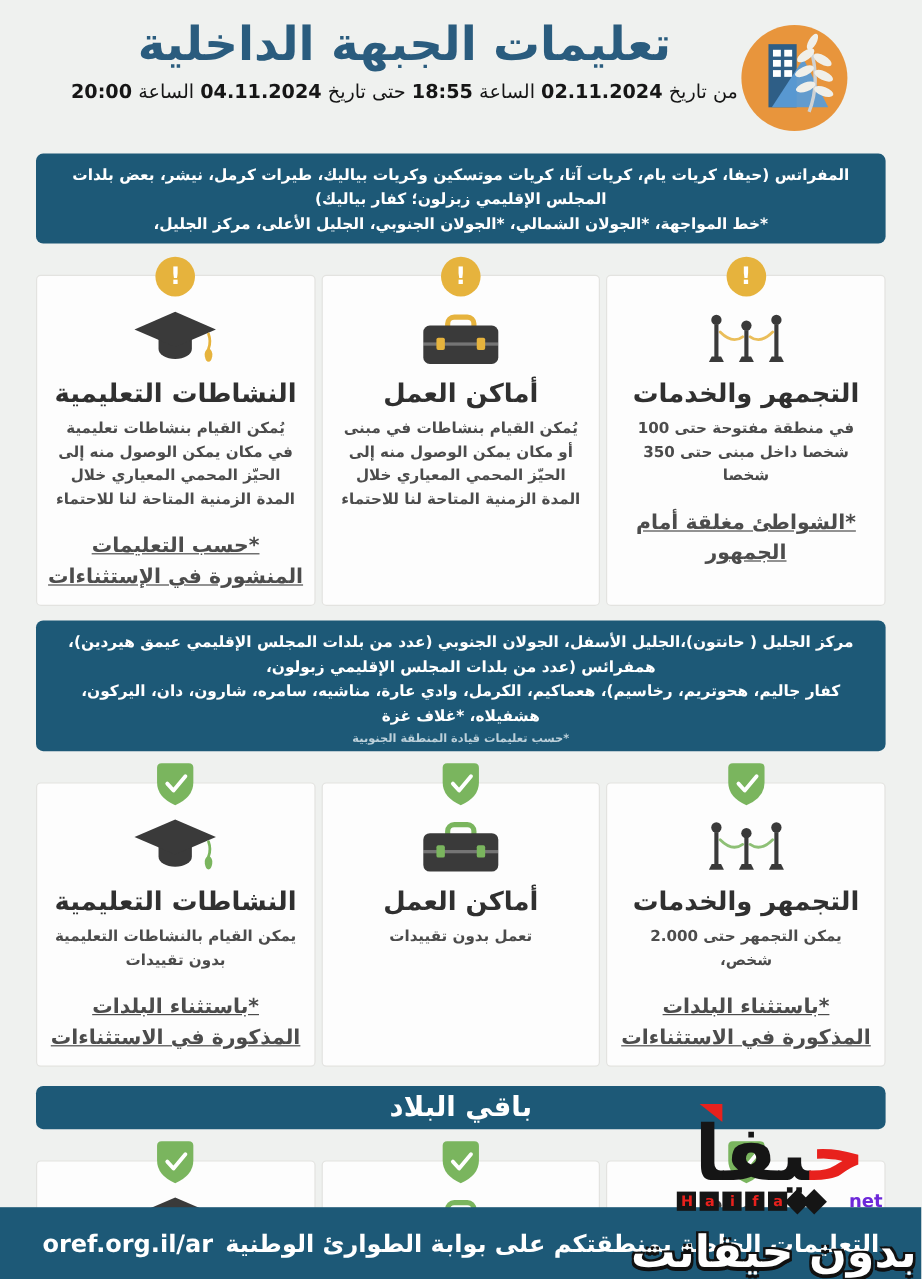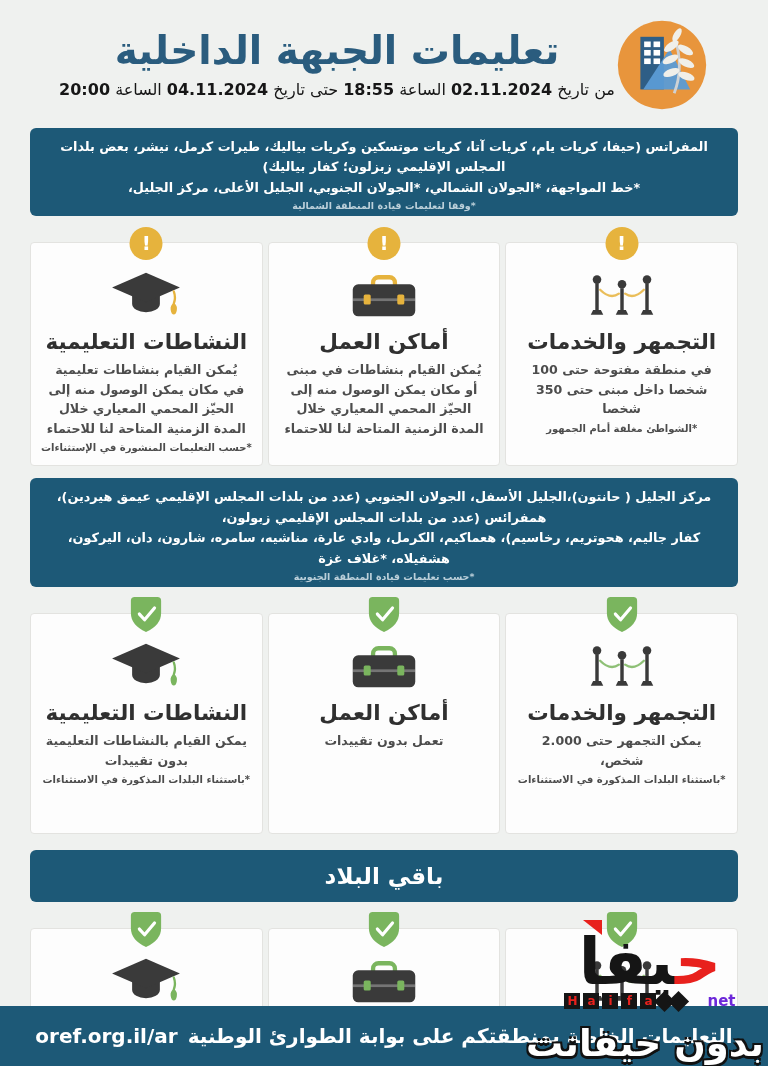--- a/index.html
+++ b/index.html
@@ -2,36 +2,36 @@
 <html dir="rtl" lang="ar"><head>
 <meta charset="utf-8">
 <style>
   html,body{margin:0;padding:0;background:#eff1ef;}
   .page{
     width:768px;height:1066px;position:relative;margin:0 auto;
     background:#eff1ef;overflow:hidden;
     font-family:"DejaVu Sans", sans-serif;direction:rtl;
   }
   
-  .header{display:flex;align-items:center;justify-content:center;gap:0;padding:18px 18px 4px;}
+  .header{display:flex;justify-content:center;gap:0;padding:18px 18px 4px;}
   .logo-wrap{width:94px;height:94px;flex:0 0 auto;}
   .logo-wrap svg{width:94px;height:94px;}
   .header-text{text-align:center;}
   .header-title{color:#2a5c7e;font-size:39px;font-weight:bold;line-height:1.05;}
   .header-sub{margin-top:8px;font-size:16px;color:#161616;}
   .header-sub .dt{font-weight:bold;margin-top:28px;}
   
   .section-banner{
     background:#1d5977;border-radius:6px;margin:12px 30px 0;
     padding:9px 12px 5px;text-align:center;color:#fff;
   }
   .section-banner .bl{font-size:12.8px;font-weight:bold;line-height:1.6;}
   .section-banner .bf{font-size:9.5px;color:#bcd0da;margin-top:2px;font-weight:bold;}
   .plain-banner{
-    background:#1d5977;border-radius:6px;margin:16px 30px 0;height:52px;
+    background:#1d5977;border-radius:6px;margin:16px 30px 0;height:36px;
     display:flex;align-items:center;justify-content:center;
     color:#fff;font-size:23px;font-weight:bold;
   }
   
   .row{display:flex;gap:5px;margin:26px 30px 0;}
   .row.warning{--accent:#e6b33d;}
   .row.ok{--accent:#7ab55e;}
   .card{
     position:relative;flex:1;background:#fdfdfd;border:1px solid #e3e3e0;
     border-radius:4px;text-align:center;padding:24px 8px 10px;min-height:185px;
@@ -39,21 +39,21 @@
   .badge-warning{
     position:absolute;top:-16px;left:50%;transform:translateX(-50%);
     width:33px;height:33px;border-radius:50%;background:#e6b33d;color:#fff;
     font-weight:bold;font-size:20px;line-height:33px;text-align:center;
   }
   .badge-ok{position:absolute;top:-18px;left:50%;transform:translateX(-50%);width:34px;height:38px;}
   .card-icon{height:50px;display:flex;align-items:center;justify-content:center;margin-top:4px;}
   .card-icon svg{width:78px;height:50px;}
   .card-title{font-size:21.5px;font-weight:bold;color:#303030;margin-top:8px;}
   .card-body{font-size:12.6px;font-weight:bold;color:#4c4c4c;line-height:1.55;margin-top:6px;padding:0 6px;}
-  .card-footnote{font-size:10px;font-weight:bold;color:#4c4c4c;line-height:1.5;margin-top:2px;}
+  .card-footnote{font-size:17px;font-weight:bold;color:#4c4c4c;line-height:1.5;margin-top:18px;text-decoration:underline;}
   
   .dk{fill:#3a3a3a;}
   .ac{fill:var(--accent,#e6b33d);}
   .rope{fill:none;stroke:var(--accent,#e6b33d);stroke-width:3;stroke-linecap:round;opacity:.85;}
   .handle{fill:none;stroke:var(--accent,#e6b33d);stroke-width:5.5;}
   .tassel{fill:none;stroke:var(--accent,#e6b33d);stroke-width:3;stroke-linecap:round;}
   
   .footer{
     position:absolute;bottom:0;left:0;right:0;height:60px;background:#1d5977;
     color:#fff;display:flex;align-items:center;justify-content:center;gap:10px;
@@ -156,21 +156,20 @@
         <span class="dt">04.11.2024</span>
         <span>الساعة</span>
         <span class="dt">20:00</span>
       </div>
     </div>
   </div>
 
   <div class="section-banner">
     <div class="bl">المفراتس (حيفا، كريات يام، كريات آتا، كريات موتسكين وكريات بياليك، طيرات كرمل، نيشر، بعض بلدات المجلس الإقليمي زبزلون؛ كفار بياليك)</div>
     <div class="bl">*خط المواجهة، *الجولان الشمالي، *الجولان الجنوبي، الجليل الأعلى، مركز الجليل،</div>
-    <div class="bf">*وفقا لتعليمات قيادة المنطقة الشمالية</div>
   </div>
 
   <div class="row warning">
     <div class="card">
       <div class="badge-warning"><span>!</span></div>
       <div class="card-icon">
           <svg>
             <use href="#icon-crowd"></use>
           </svg>
         </div>

